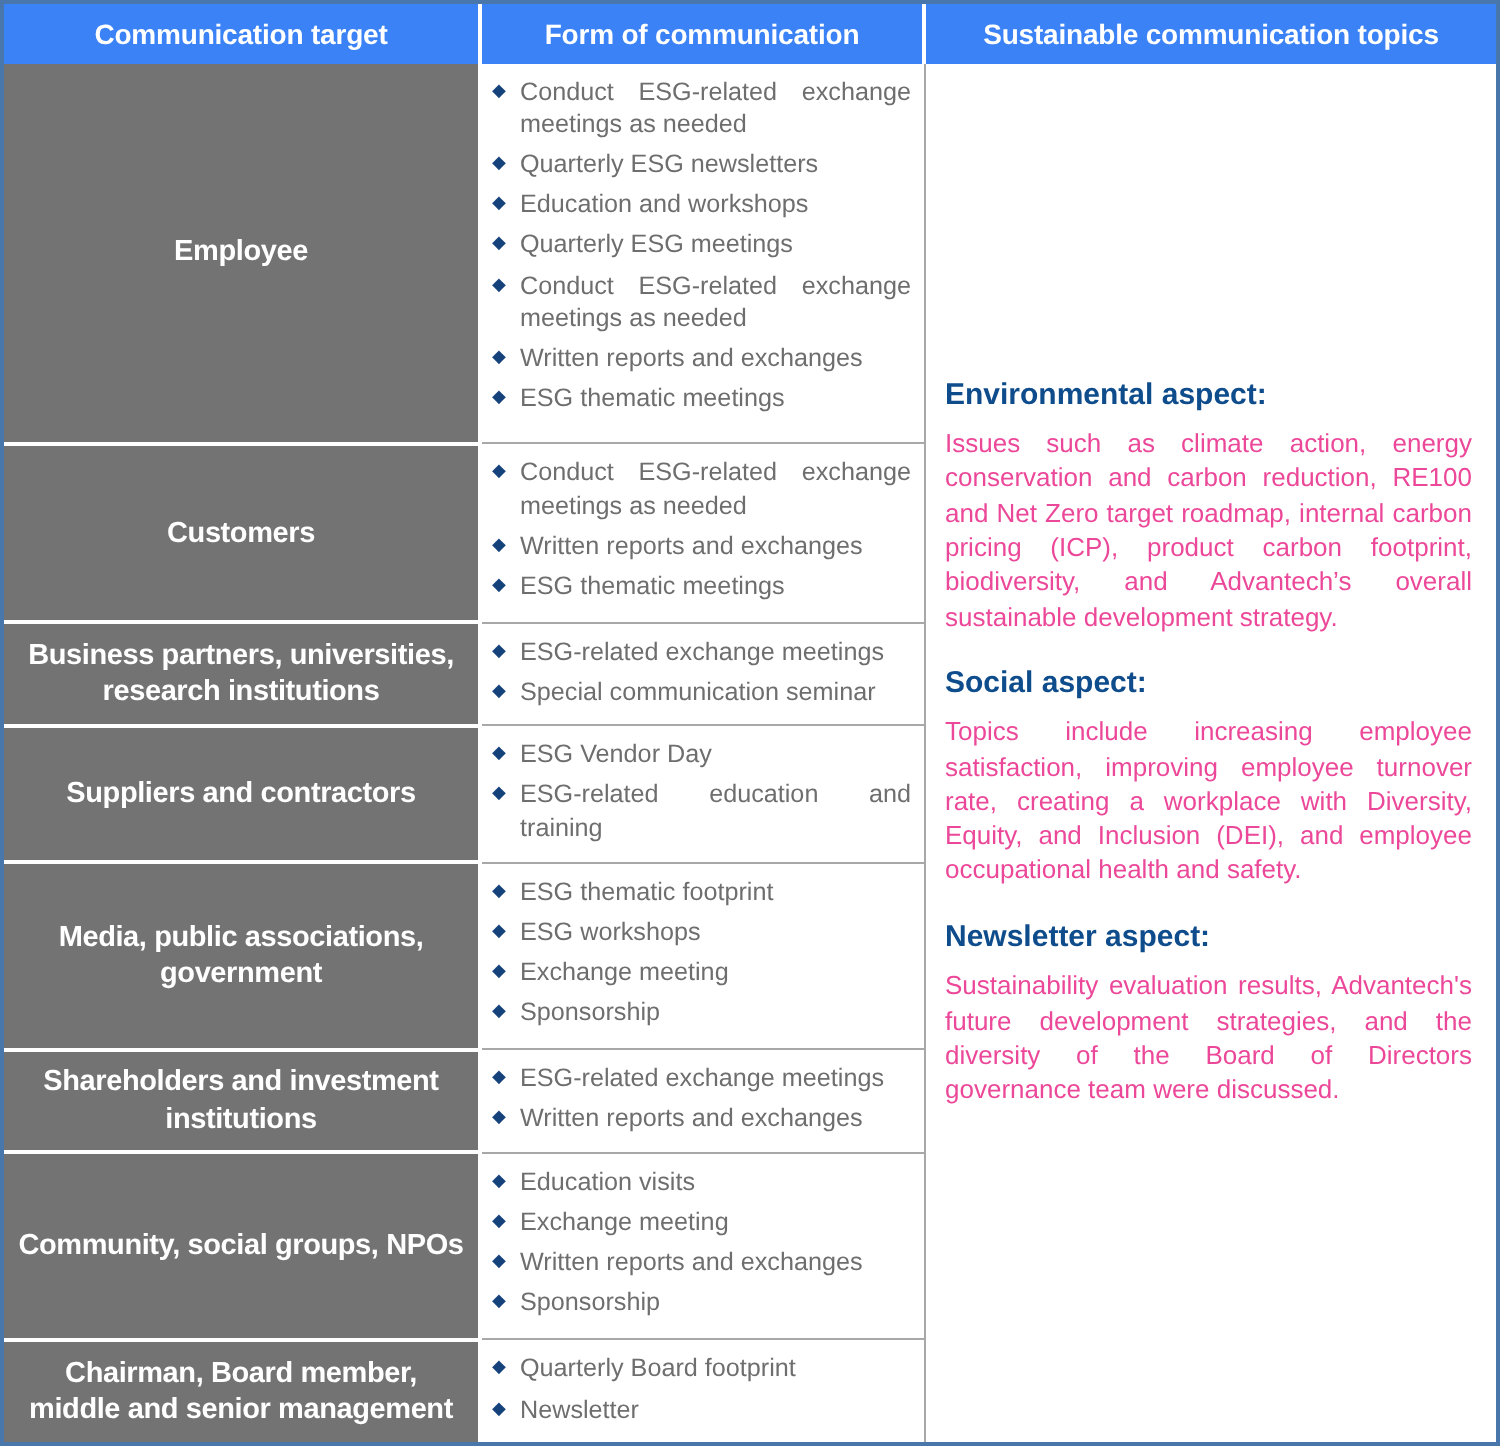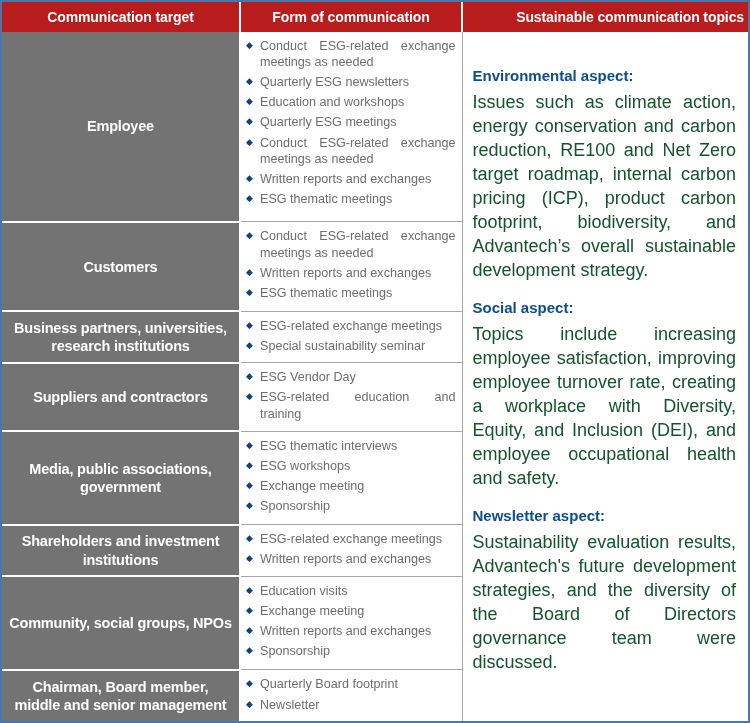--- a/index.html
+++ b/index.html
@@ -28,32 +28,32 @@
     border-collapse: collapse;
     table-layout: fixed;
   }
 
   col.c1 { width: 238px; }
   col.c2 { width: 222px; }
   col.c3 { width: 286px; }
 
   
   thead th {
-    background: #b91c1c;
+    background: #3b82f6;
     color: #ffffff;
     font-size: 14px;
     font-weight: bold;
     text-align: center;
     vertical-align: middle;
     height: 30px;
     padding: 0 4px;
     border-right: 2px solid #ffffff;
     letter-spacing: -0.1px;
   }
-  thead th.last-head { border-right: none; text-align: right; }
+  thead th.last-head { border-right: none; }
 
   
   td.target-cell {
     background: #737373;
     color: #ffffff;
     font-weight: bold;
     font-size: 14.5px;
     line-height: 1.25;
     text-align: center;
     vertical-align: middle;
@@ -108,22 +108,22 @@
   .topic-block { margin-bottom: 15px; }
   .topic-block:last-child { margin-bottom: 0; }
   .topic-heading {
     color: #0f4c8c;
     font-weight: bold;
     font-size: 15px;
     line-height: 1.3;
     margin-bottom: 6px;
   }
   .topic-body {
-    color: #14532d;
-    font-size: 18px;
+    color: #ec4899;
+    font-size: 13px;
     line-height: 1.33;
     text-align: justify;
     text-justify: inter-word;
   }
 </style>
 </head>
 <body>
 
 <div id="table-wrap">
   <table class="comm-table">
@@ -179,40 +179,40 @@
             <li><span class="bullet-mark">◆</span><span>ESG thematic meetings</span></li>
           </ul>
         </td>
       </tr>
 
       <tr>
         <td class="target-cell">Business partners, universities, research institutions</td>
         <td class="form-cell">
           <ul class="bullets">
             <li><span class="bullet-mark">◆</span><span>ESG-related exchange meetings</span></li>
-            <li><span class="bullet-mark">◆</span><span>Special sustainability seminar</span></li>
+            <li><span class="bullet-mark">◆</span><span>Special communication seminar</span></li>
           </ul>
         </td>
       </tr>
 
       <tr>
         <td class="target-cell">Suppliers and contractors</td>
         <td class="form-cell">
           <ul class="bullets">
             <li><span class="bullet-mark">◆</span><span>ESG Vendor Day</span></li>
             <li><span class="bullet-mark">◆</span><span>ESG-related education and training</span></li>
           </ul>
         </td>
       </tr>
 
       <tr>
         <td class="target-cell">Media, public associations, government</td>
         <td class="form-cell">
           <ul class="bullets">
-            <li><span class="bullet-mark">◆</span><span>ESG thematic interviews</span></li>
+            <li><span class="bullet-mark">◆</span><span>ESG thematic footprint</span></li>
             <li><span class="bullet-mark">◆</span><span>ESG workshops</span></li>
             <li><span class="bullet-mark">◆</span><span>Exchange meeting</span></li>
             <li><span class="bullet-mark">◆</span><span>Sponsorship</span></li>
           </ul>
         </td>
       </tr>
 
       <tr>
         <td class="target-cell">Shareholders and investment institutions</td>
         <td class="form-cell">

